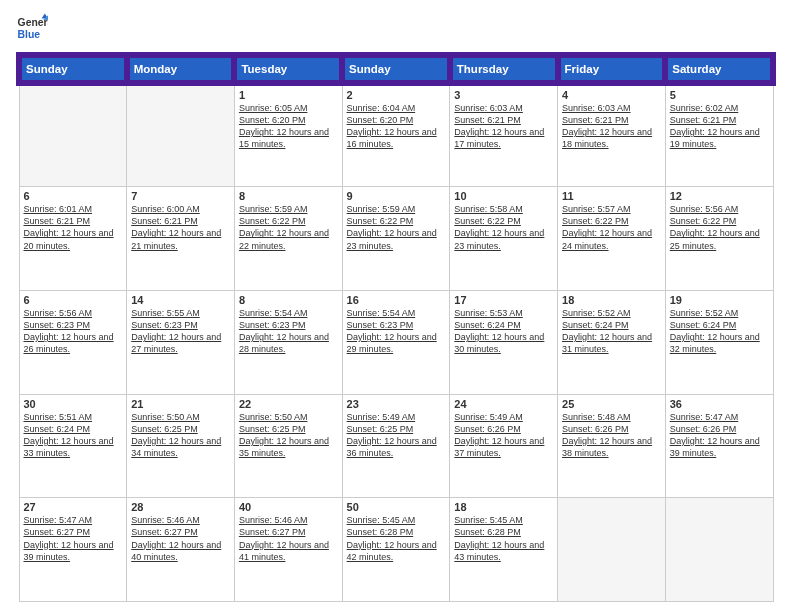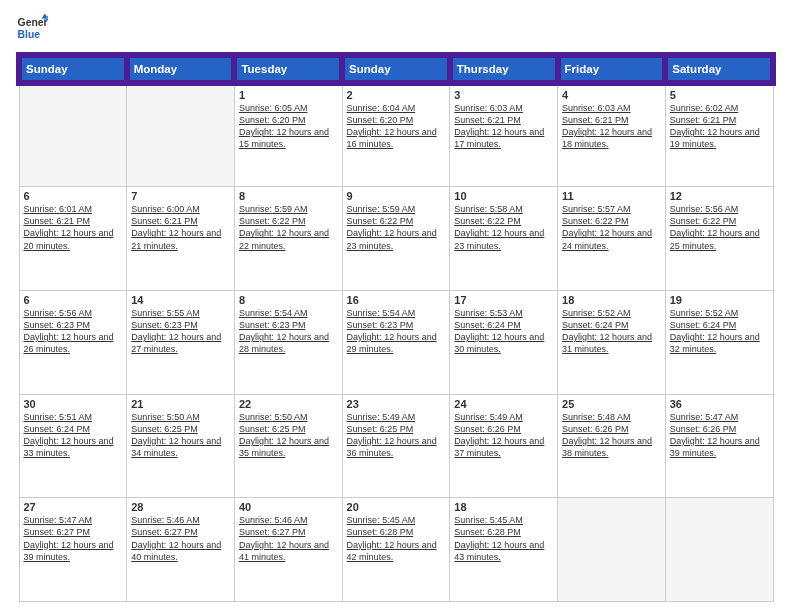--- a/index.html
+++ b/index.html
@@ -239,21 +239,21 @@
           </td>
           <td>
             <span class="day-num">28</span>
             <div class="day-info">Sunrise: 5:46 AM<br>Sunset: 6:27 PM<br>Daylight: 12 hours and 40 minutes.</div>
           </td>
           <td>
             <span class="day-num">40</span>
             <div class="day-info">Sunrise: 5:46 AM<br>Sunset: 6:27 PM<br>Daylight: 12 hours and 41 minutes.</div>
           </td>
           <td>
-            <span class="day-num">20</span>
+            <span class="day-num">50</span>
             <div class="day-info">Sunrise: 5:45 AM<br>Sunset: 6:28 PM<br>Daylight: 12 hours and 42 minutes.</div>
           </td>
           <td>
             <span class="day-num">18</span>
             <div class="day-info">Sunrise: 5:45 AM<br>Sunset: 6:28 PM<br>Daylight: 12 hours and 43 minutes.</div>
           </td>
           <td class="empty"></td>
           <td class="empty"></td>
         </tr>
       </tbody>

